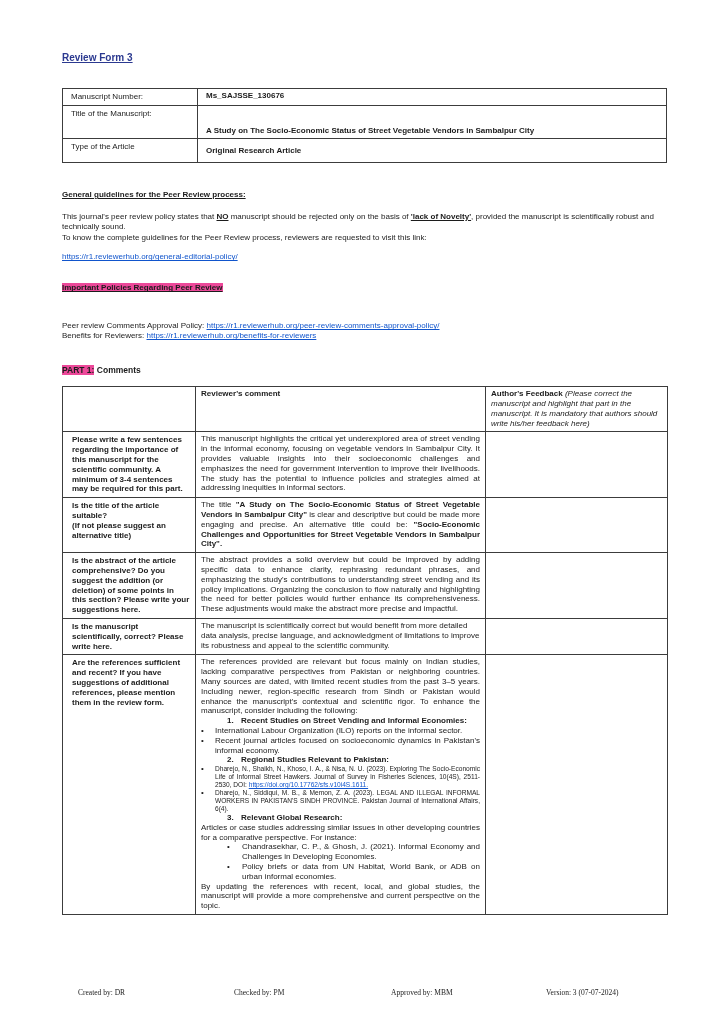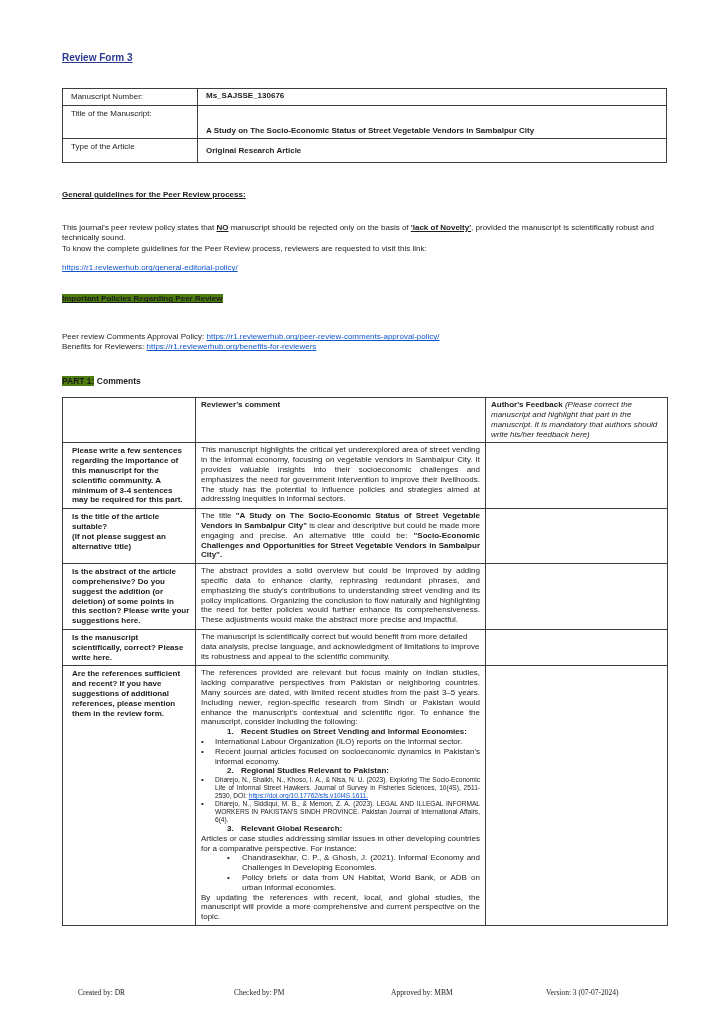--- a/index.html
+++ b/index.html
@@ -24,26 +24,26 @@
   .info-table td.lbl { width:135px; padding:3px 5px 3px 8px; }
   .info-table td.val { font-weight:bold; padding-left:8px; }
   .info-table .tall-val { vertical-align:middle; padding-top:20px; }
   .info-table .type-val { padding-top:7px; padding-bottom:6px; }
   a.link { color:#1155cc; text-decoration:underline; cursor:pointer; }
   a.link-bold { font-weight:bold; }
 
   .section-heading {
     margin-top:27px; font-size:8px; font-weight:bold; text-decoration:underline;
   }
-  .para { margin-top:24px; font-size:8px; line-height:9.8px; }
+  .para { margin-top:13px; font-size:8px; line-height:9.8px; }
   .para-tight { margin-top:1px; font-size:8px; line-height:9.8px; }
   .bold-u { font-weight:bold; text-decoration:underline; }
   .link-line { margin-top:10px; font-size:8px; line-height:10px; }
 
-  .hl { background:#4d7c0f; }
+  .hl { background:#ec4899; }
   .imp-heading { margin-top:21px; font-size:8px; }
   .imp-heading span { font-weight:bold; text-decoration:underline; }
   .policy-lines { margin-top:29px; font-size:8px; line-height:10px; }
 
   .part1-line { margin-top:24px; font-size:8.5px; font-weight:bold; }
 
   
   .main-table { margin-top:11px; }
   .main-table td { padding:2px 5px; }
   .main-table col.c1 { width:133px; }

